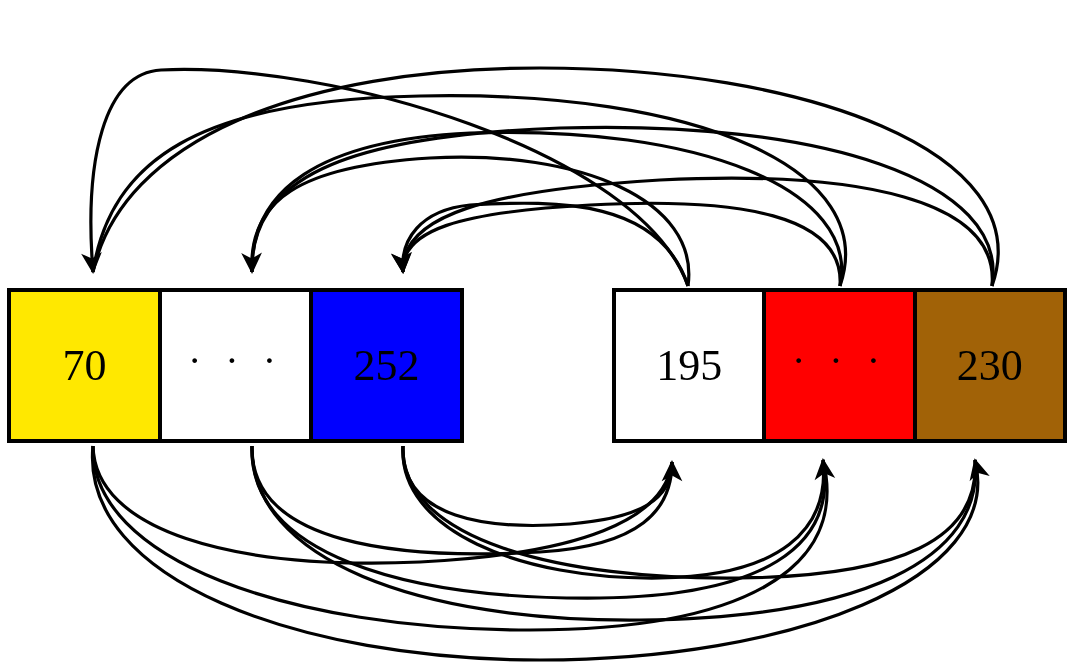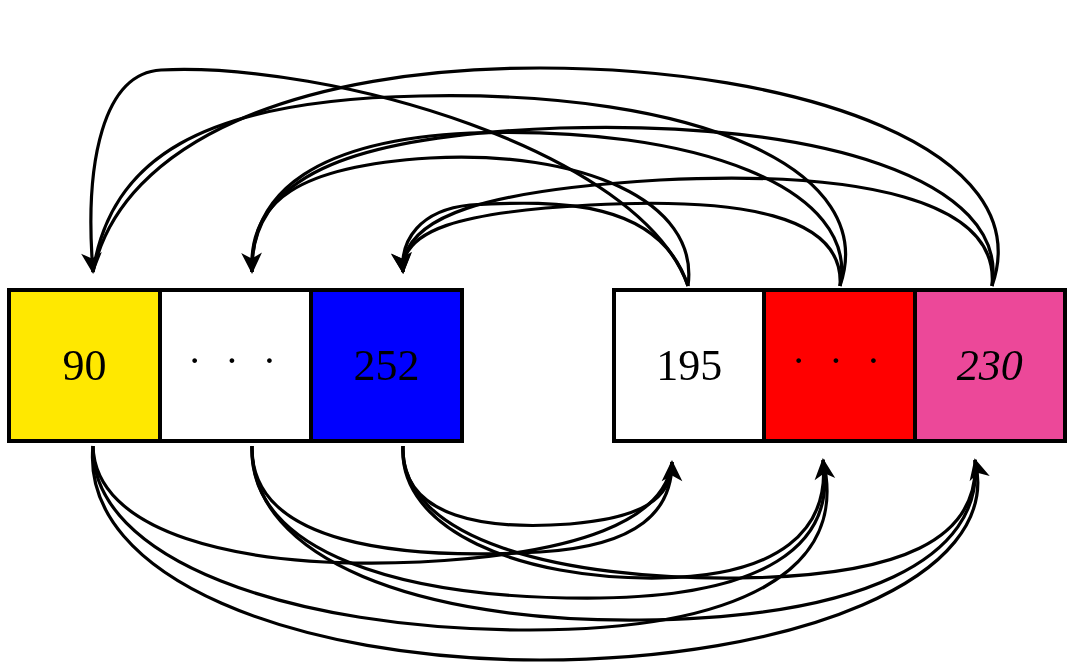--- a/index.html
+++ b/index.html
@@ -107,34 +107,34 @@
       <path class="arc-path" d="M 93 446 C 95 530 230 570 420 562 C 580 554 665 520 672 462"></path>
 
       <path class="arc-path" marker-end="url(#ah)" d="M 403 446 C 398 530 520 580 660 578 C 780 576 830 530 823 460"></path>
 
       <path class="arc-path" d="M 252 446 C 248 552 400 600 600 598 C 760 596 838 548 823 460"></path>
     </g>
   </svg>
 
   <div class="group" id="left-group" style="left: 7px; top: 288px; width: 457px; height: 155px;">
       <div class="cell" style="background: rgb(255, 232, 0); flex: 1 1 0px;">
-        <span>90</span>
+        <span>70</span>
       </div>
       <div class="cell cell-ellipsis" style="background: rgb(255, 255, 255); flex: 1 1 0px;">
         <span>· · ·</span>
       </div>
       <div class="cell" style="background: rgb(0, 0, 255); flex: 1 1 0px;">
         <span>252</span>
       </div>
     </div>
   <div class="group" id="right-group" style="left: 612px; top: 288px; width: 455px; height: 155px;">
       <div class="cell" style="background: rgb(255, 255, 255); flex: 1 1 0px;">
         <span>195</span>
       </div>
       <div class="cell cell-ellipsis" style="background: rgb(255, 0, 0); flex: 1 1 0px;">
         <span>· · ·</span>
       </div>
-      <div class="cell" style="background: #ec4899; flex: 1 1 0px; font-style: italic;">
+      <div class="cell" style="background: #a16207; flex: 1 1 0px;">
         <span>230</span>
       </div>
     </div>
 
 </div>
 
 </body></html>

